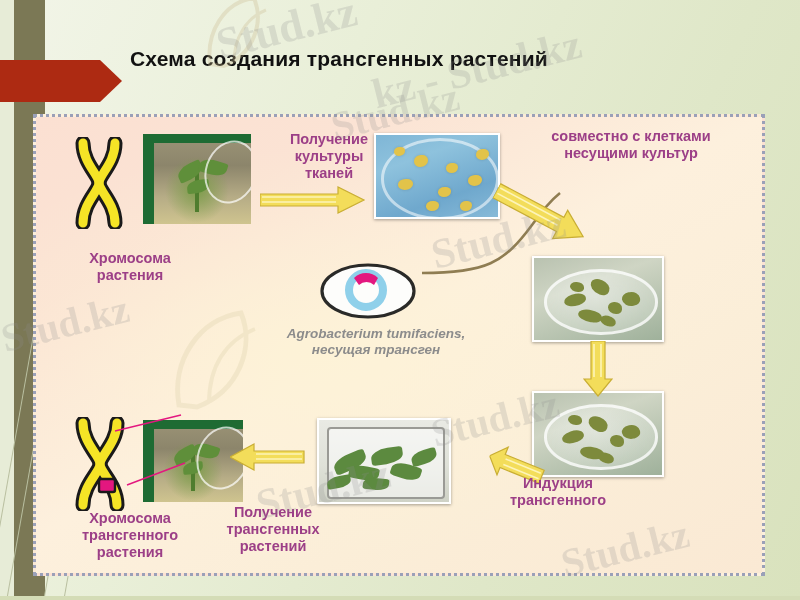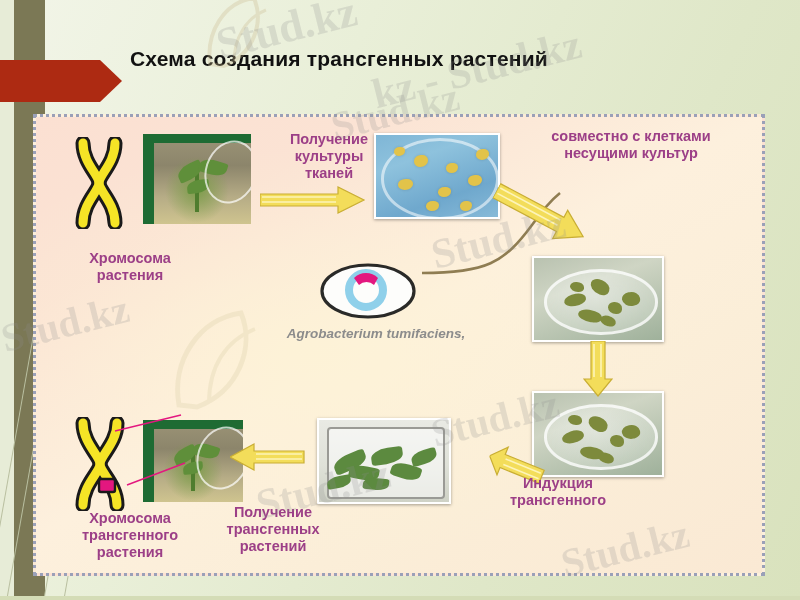--- a/index.html
+++ b/index.html
@@ -201,20 +201,21 @@
         <path d="M36 19 A17 17 0 0 1 60 19 L56 26 A11 11 0 0 0 41 26 Z" fill="#e3177f"></path>
       </svg>
     </div>
 
     <svg class="connector" style="left:300px;top:60px;width:260px;height:110px;" width="260" height="110" viewBox="0 0 260 110">
       <path d="M86 96 C150 96, 168 86, 196 48 C206 34, 214 24, 224 16" stroke="#8f7d52" stroke-width="2.6" fill="none"></path>
     </svg>
 
     <div class="lbl-grey" style="left:200px;top:209px;width:280px;">
       <div>Agrobacterium tumifaciens,</div>
+      <div>несущая трансген</div>
     </div>
 
     <div class="photo fr ph-green" style="left:496px;top:139px;width:128px;height:82px;">
       <div class="dish"></div>
       <div class="explant" style="left:30px;top:36px;width:22px;height:12px;transform:rotate(-18deg);"></div>
       <div class="explant" style="left:56px;top:22px;width:20px;height:14px;transform:rotate(22deg);"></div>
       <div class="explant" style="left:44px;top:52px;width:24px;height:12px;transform:rotate(8deg);"></div>
       <div class="explant" style="left:74px;top:44px;width:14px;height:12px;"></div>
       <div class="explant" style="left:88px;top:34px;width:18px;height:14px;transform:rotate(-10deg);"></div>
       <div class="explant" style="left:36px;top:24px;width:14px;height:10px;"></div>

